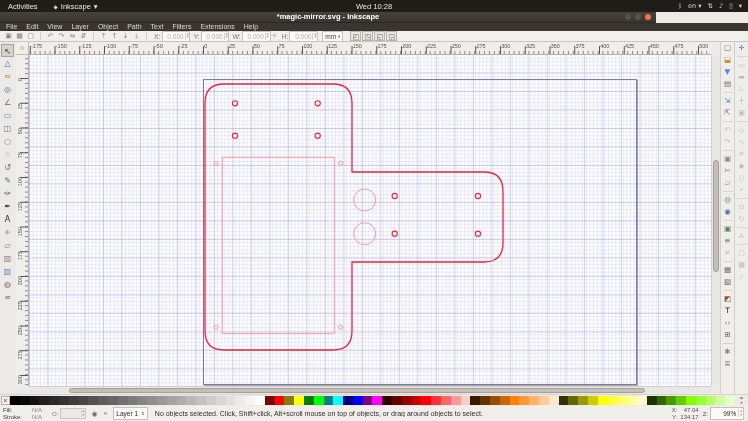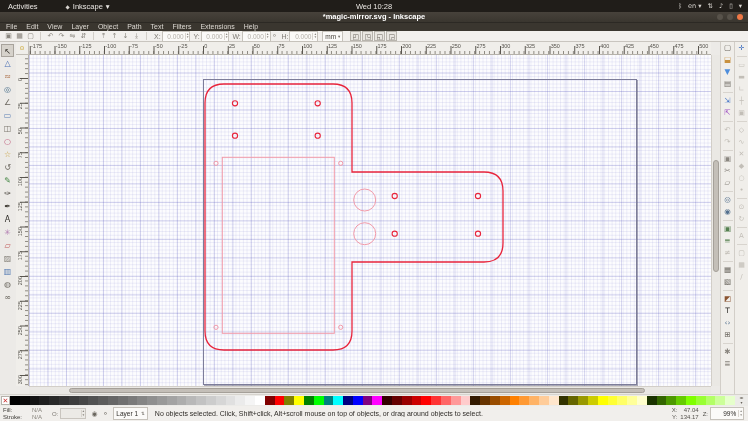--- a/index.html
+++ b/index.html
@@ -5,27 +5,27 @@
   html,body{margin:0;padding:0}
   body{width:748px;height:421px;position:relative;overflow:hidden;
        background:#eceae7;font-family:"Liberation Sans",sans-serif;
        -webkit-font-smoothing:antialiased}
   .g{font-family:"DejaVu Sans",sans-serif}
 
   
   .topbar{position:absolute;left:0;top:0;width:748px;height:12px;background:#201d19;
           color:#e9e6e2;font-size:7.5px;display:flex;align-items:center;z-index:30}
   .activities{margin-left:8px}
-  .appmenu{margin-left:28px;display:flex;align-items:flex-end;gap:3px}
+  .appmenu{margin-left:16px;display:flex;align-items:flex-end;gap:3px}
   .app-ico{color:#d8d5d0;font-size:6px}
   .clock{position:absolute;left:50%;transform:translateX(-50%)}
   .tray{margin-left:auto;margin-right:6px;display:flex;gap:6px;font-size:6.5px;color:#d8d5d0}
 
   
-  .titlebar{position:absolute;left:0;top:12px;width:748px;height:10px;
+  .titlebar{position:absolute;left:0;top:12px;width:656px;height:10px;
             background:linear-gradient(#47423b,#3a362f);border-bottom:1px solid #2c2924;
             color:#fff;font-size:7.5px;font-weight:bold;text-align:center;line-height:10px;z-index:30}
   .winbtns{position:absolute;right:5px;top:2px;display:flex;gap:4px}
   .wbtn{width:6px;height:6px;border-radius:50%;background:#57524a}
   .wbtn.close{background:#ef7846}
 
   
   .menubar{position:absolute;left:0;top:23px;width:748px;height:8px;background:#3a362f;
            display:flex;gap:9px;padding-left:6px;color:#ddd9d3;font-size:7px;line-height:8px;z-index:30}
   .mitem{cursor:default}

